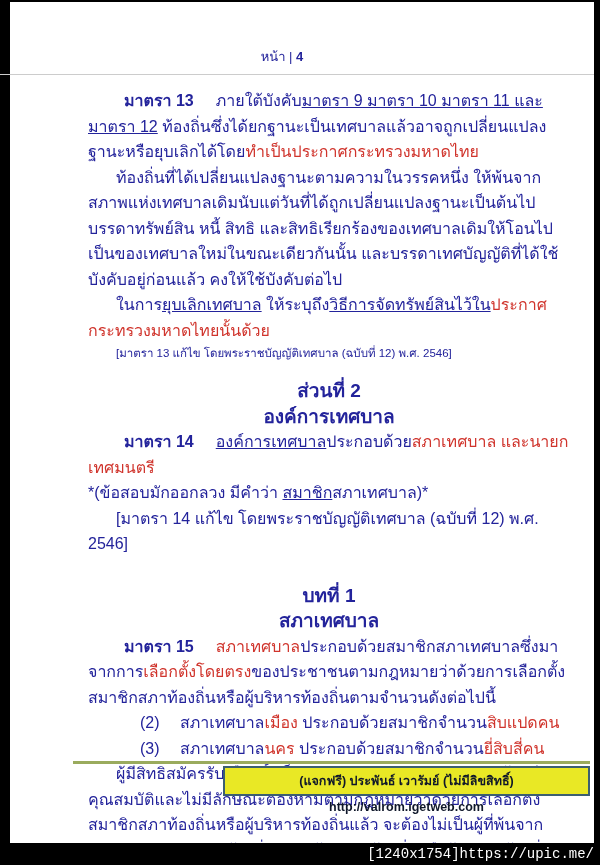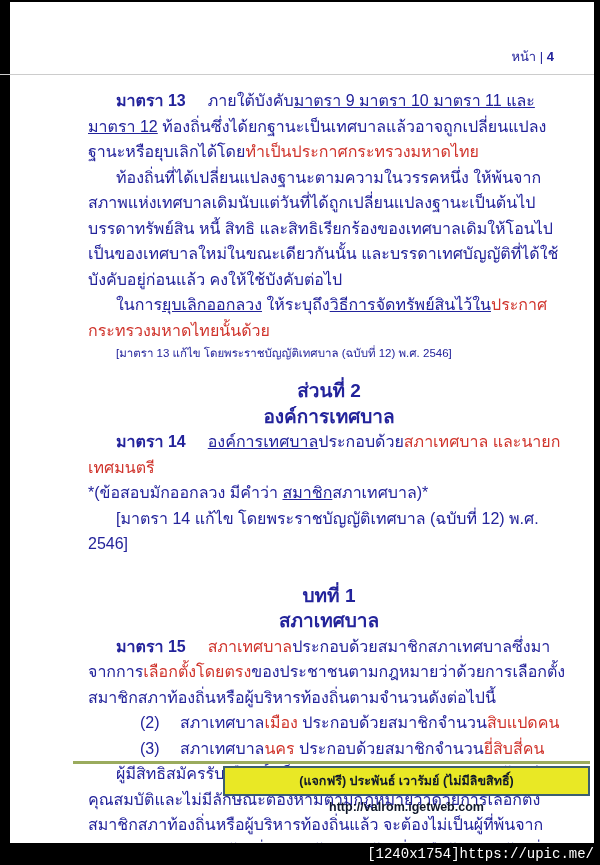--- a/index.html
+++ b/index.html
@@ -6,36 +6,36 @@
   body{
     width:600px;height:865px;position:relative;background:#000;
     font-family:"Liberation Sans",sans-serif;overflow:hidden;
   }
   .page{
     position:absolute;left:10px;top:2px;width:584px;height:841px;
     background:#ffffff;color:#23239b;
   }
   .content{padding:0 24px 0 78px;}
   .hdr{
-    padding-top:44px;text-align:right;padding-right:40px;
+    padding-top:44px;text-align:center;padding-right:40px;
     font-size:13px;color:#23239b;
   }
   .hdr b{font-weight:bold;}
   .hdr-rule{
     border:none;border-top:1px solid #cccccc;
     margin:7px 0 0 -15px;height:0;
   }
   p{margin:0;}
   .p{
     font-size:16px;line-height:25.5px;text-indent:28px;
     text-align:left;color:#23239b;
   }
   .p.noindent{text-indent:0;}
   .p.first{margin-top:13px;}
-  .label{font-weight:bold;margin-right:22px;}
+  .label{font-weight:bold;margin-right:22px;margin-left:8px;}
   .lk{color:#23239b;text-decoration:underline;cursor:pointer;}
   .rd{color:#d0342c;text-decoration:none;}
   .rdlk{color:#d0342c;cursor:pointer;}
   .note-sm{
     font-size:11.5px;line-height:20px;text-indent:28px;margin-top:0;
   }
   .note{font-size:16px;line-height:25.5px;text-indent:28px;}
   .hc{
     text-align:center;font-weight:bold;font-size:19px;line-height:25.5px;
     text-indent:0;
@@ -69,21 +69,21 @@
     <span>หน้า | </span><b>4</b>
   </div>
   <hr class="hdr-rule">
 
   <div class="content">
 
     <p class="p first"><span class="label">มาตรา 13</span><span>ภายใต้บังคับ</span><span class="lk">มาตรา 9 มาตรา 10 มาตรา 11 และมาตรา 12</span><span> ท้องถิ่นซึ่งได้ยกฐานะเป็นเทศบาลแล้วอาจถูกเปลี่ยนแปลงฐานะหรือยุบเลิกได้โดย</span><span class="rdlk">ทำเป็นประกาศกระทรวงมหาดไทย</span></p>
 
     <p class="p">ท้องถิ่นที่ได้เปลี่ยนแปลงฐานะตามความในวรรคหนึ่ง ให้พ้นจากสภาพแห่งเทศบาลเดิมนับแต่วันที่ได้ถูกเปลี่ยนแปลงฐานะเป็นต้นไป บรรดาทรัพย์สิน หนี้ สิทธิ และสิทธิเรียกร้องของเทศบาลเดิมให้โอนไปเป็นของเทศบาลใหม่ในขณะเดียวกันนั้น และบรรดาเทศบัญญัติที่ได้ใช้บังคับอยู่ก่อนแล้ว คงให้ใช้บังคับต่อไป</p>
 
-    <p class="p"><span>ในการ</span><span class="lk">ยุบเลิกออกลวง</span><span> ให้ระบุถึง</span><span class="lk">วิธีการจัดทรัพย์สินไว้ใน</span><span class="rd">ประกาศกระทรวงมหาดไทยนั้นด้วย</span></p>
+    <p class="p"><span>ในการ</span><span class="lk">ยุบเลิกเทศบาล</span><span> ให้ระบุถึง</span><span class="lk">วิธีการจัดทรัพย์สินไว้ใน</span><span class="rd">ประกาศกระทรวงมหาดไทยนั้นด้วย</span></p>
 
     <p class="note-sm">[มาตรา 13 แก้ไข โดยพระราชบัญญัติเทศบาล (ฉบับที่ 12) พ.ศ. 2546]</p>
 
     <p class="hc mt15">ส่วนที่ 2</p>
     <p class="hc">องค์การเทศบาล</p>
 
     <p class="p"><span class="label">มาตรา 14</span><span class="lk">องค์การเทศบาล</span><span>ประกอบด้วย</span><span class="rdlk">สภาเทศบาล และนายกเทศมนตรี</span></p>
 
     <p class="p noindent"><span>*(ข้อสอบมักออกลวง มีคำว่า </span><span class="lk">สมาชิก</span><span>สภาเทศบาล)*</span></p>
 

